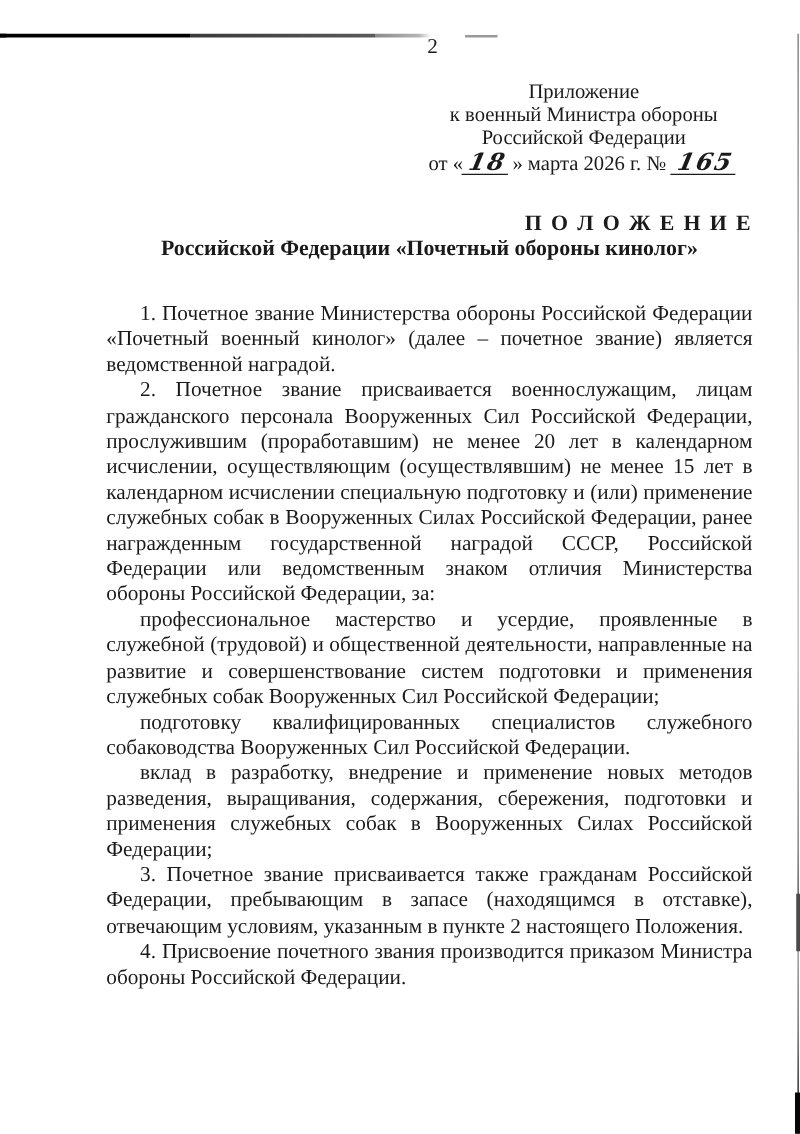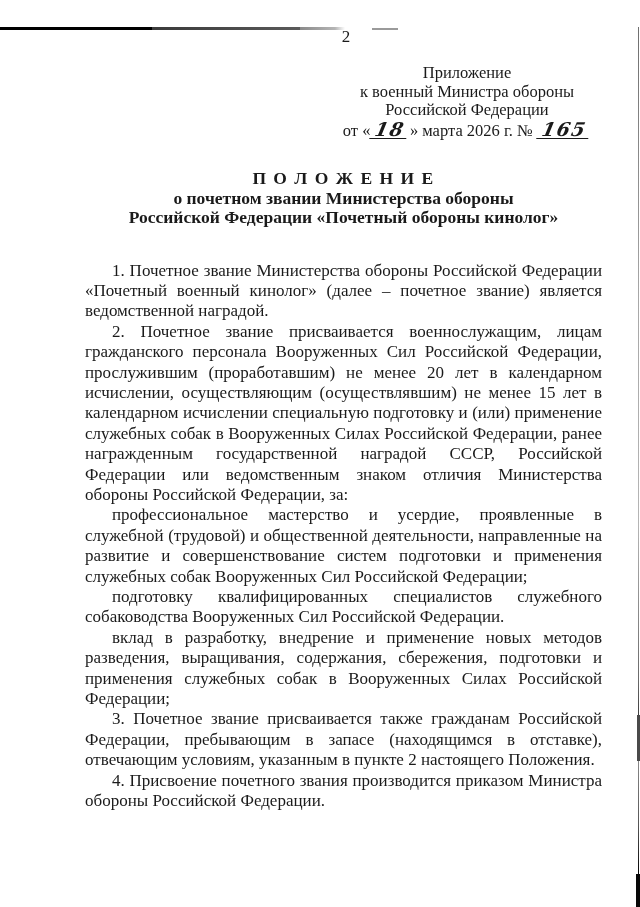--- a/index.html
+++ b/index.html
@@ -64,21 +64,21 @@
     margin: 0 1px;
   }
 
   .doc-title {
     margin: 29px 38px 0 85px;
     text-align: center;
     font-weight: bold;
     font-size: 17.5px;
     line-height: 19.5px;
   }
-  .doc-title .spaced { letter-spacing: 1.5px; }
+  .doc-title .spaced { letter-spacing: 1.5px; text-align: right; }
 
   .body-text {
     margin: 33px 38px 4px 85px;
     text-align: justify;
     font-size: 17px;
     line-height: 20.4px;
   }
   .body-text p { margin: 0; text-indent: 27px; }
 </style>
 </head>
@@ -97,21 +97,20 @@
 
   <div class="appendix">
     <div>Приложение</div>
     <div>к военный Министра обороны</div>
     <div>Российской Федерации</div>
     <div class="appendix-date"><span>от «</span><span class="hw">18</span><span>» марта 2026 г. № </span><span class="hw">165</span></div>
   </div>
 
   <div class="doc-title">
     <div class="spaced">П О Л О Ж Е Н И Е</div>
-    <div>о почетном звании Министерства обороны</div>
     <div>Российской Федерации «Почетный обороны кинолог»</div>
   </div>
 
   <div class="body-text">
     <p>1. Почетное звание Министерства обороны Российской Федерации «Почетный военный кинолог» (далее – почетное звание) является ведомственной наградой.</p>
     <p>2. Почетное звание присваивается военнослужащим, лицам гражданского персонала Вооруженных Сил Российской Федерации, прослужившим (проработавшим) не менее 20 лет в календарном исчислении, осуществляющим (осуществлявшим) не менее 15 лет в календарном исчислении специальную подготовку и (или) применение служебных собак в Вооруженных Силах Российской Федерации, ранее награжденным государственной наградой СССР, Российской Федерации или ведомственным знаком отличия Министерства обороны Российской Федерации, за:</p>
     <p>профессиональное мастерство и усердие, проявленные в служебной (трудовой) и общественной деятельности, направленные на развитие и совершенствование систем подготовки и применения служебных собак Вооруженных Сил Российской Федерации;</p>
     <p>подготовку квалифицированных специалистов служебного собаководства Вооруженных Сил Российской Федерации.</p>
     <p>вклад в разработку, внедрение и применение новых методов разведения, выращивания, содержания, сбережения, подготовки и применения служебных собак в Вооруженных Силах Российской Федерации;</p>
     <p>3. Почетное звание присваивается также гражданам Российской Федерации, пребывающим в запасе (находящимся в отставке), отвечающим условиям, указанным в пункте 2 настоящего Положения.</p>

